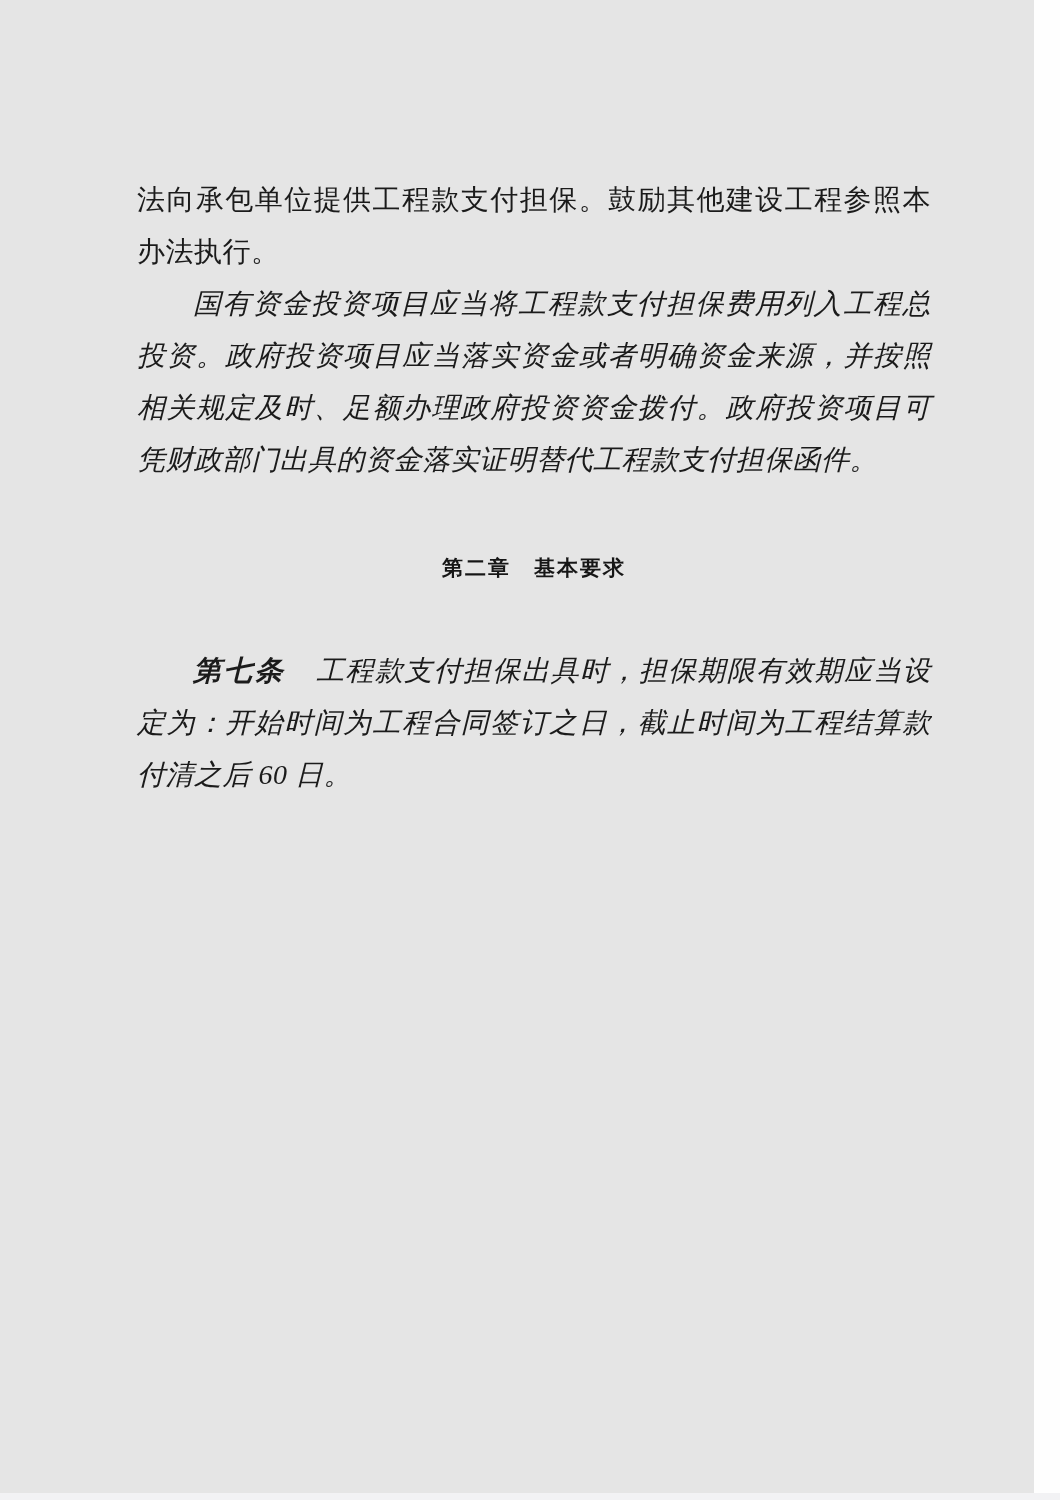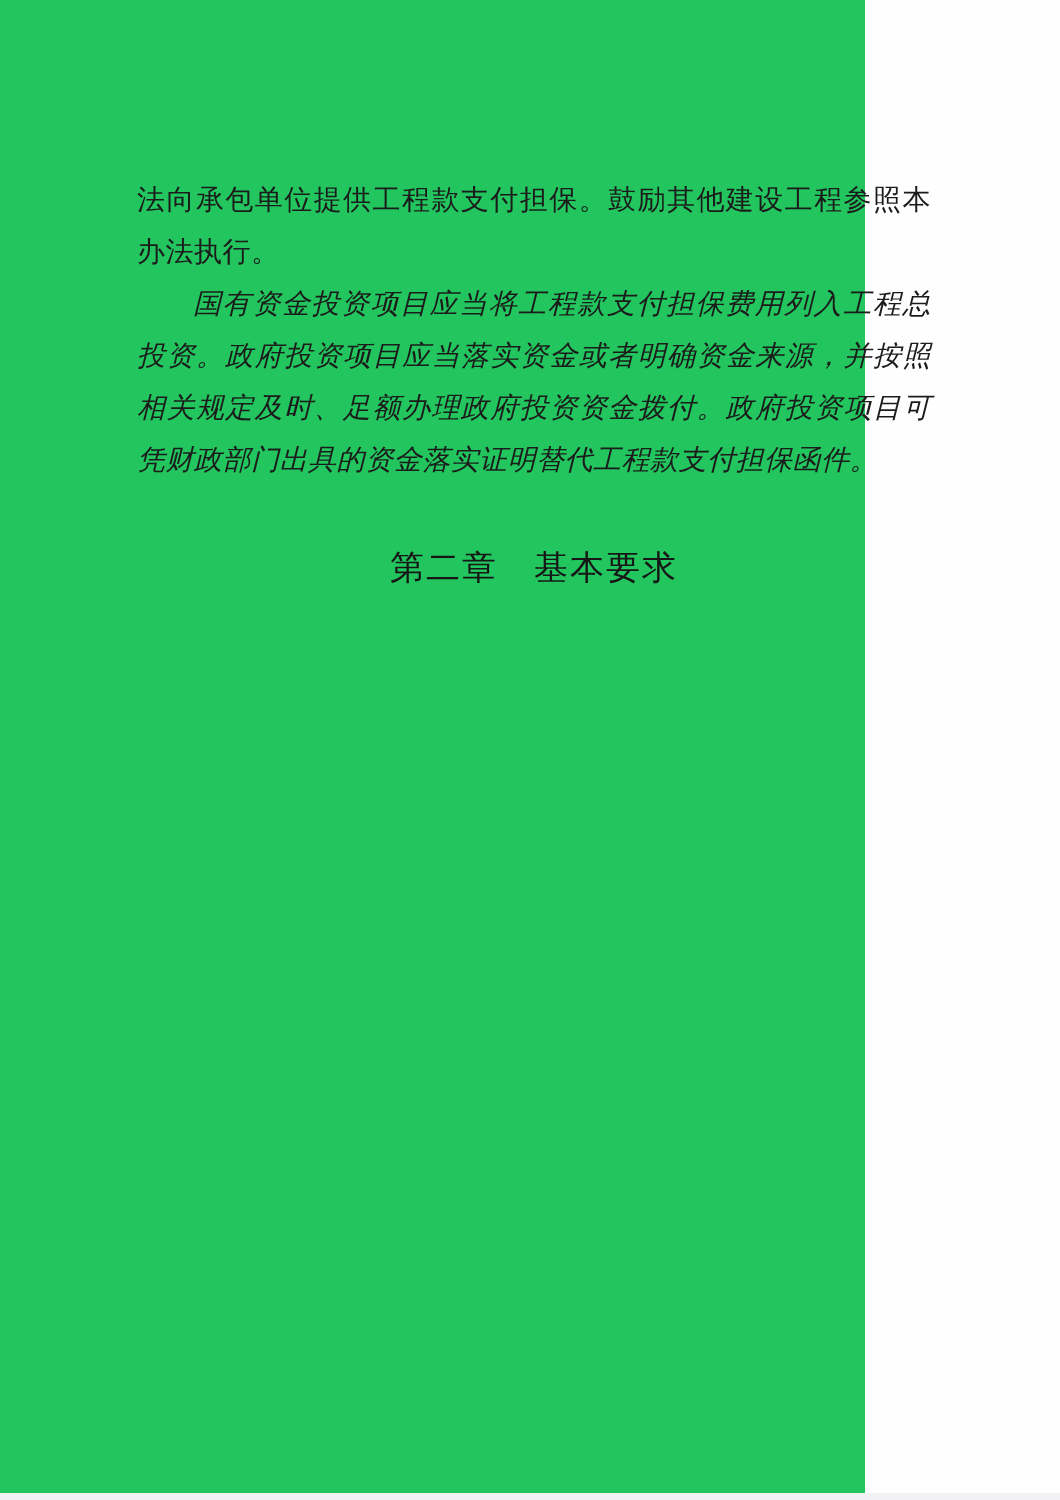--- a/index.html
+++ b/index.html
@@ -11,23 +11,23 @@
     height: 1500px;
     background: #fefefe;
     position: relative;
     overflow: hidden;
     font-family: "Liberation Serif", "DejaVu Serif", serif;
   }
   .page {
     position: absolute;
     top: 0;
     left: 0;
-    width: 865px;
+    width: 1034px;
     height: 1500px;
-    background: #22c55e;
+    background: #e5e5e5;
   }
   .content {
     position: absolute;
     top: 174px;
     left: 137px;
     width: 794px;
     color: #1b1b1b;
   }
   p.para {
     margin: 0;
@@ -41,23 +41,23 @@
     text-indent: 2em;
     font-style: italic;
   }
   b.article-label {
     font-weight: bold;
     margin-right: 1.1em;
     letter-spacing: 2px;
   }
   h2.chapter {
     margin: 56px 0 51px 0;
-    font-size: 34px;
+    font-size: 21px;
     line-height: 52px;
-    font-weight: normal;
+    font-weight: bold;
     text-align: center;
     letter-spacing: 2px;
     color: #161616;
   }
   .footer-strip {
     position: absolute;
     left: 0;
     bottom: 0;
     width: 1060px;
     height: 7px;
@@ -72,16 +72,17 @@
 
     <p class="para"><span>法向承包单位提供工程款支付担保。鼓励其他建设工程参照本办法执行。</span></p>
 
     <p class="para indent"><span>国有资金投资项目应当将工程款支付担保费用列入工程总投资。政府投资项目应当落实资金或者明确资金来源，并按照相关规定及时、足额办理政府投资资金拨付。政府投资项目可凭财政部门出具的资金落实证明替代工程款支付担保函件。</span></p>
 
     <h2 class="chapter">第二章　基本要求</h2>
 
 
 
 
+    <p class="para indent"><b class="article-label">第七条</b><span>工程款支付担保出具时，担保期限有效期应当设定为：开始时间为工程合同签订之日，截止时间为工程结算款付清之后 60 日。</span></p>
 
   </div>
   <div class="footer-strip"></div>
 </div>
 
 </body></html>

